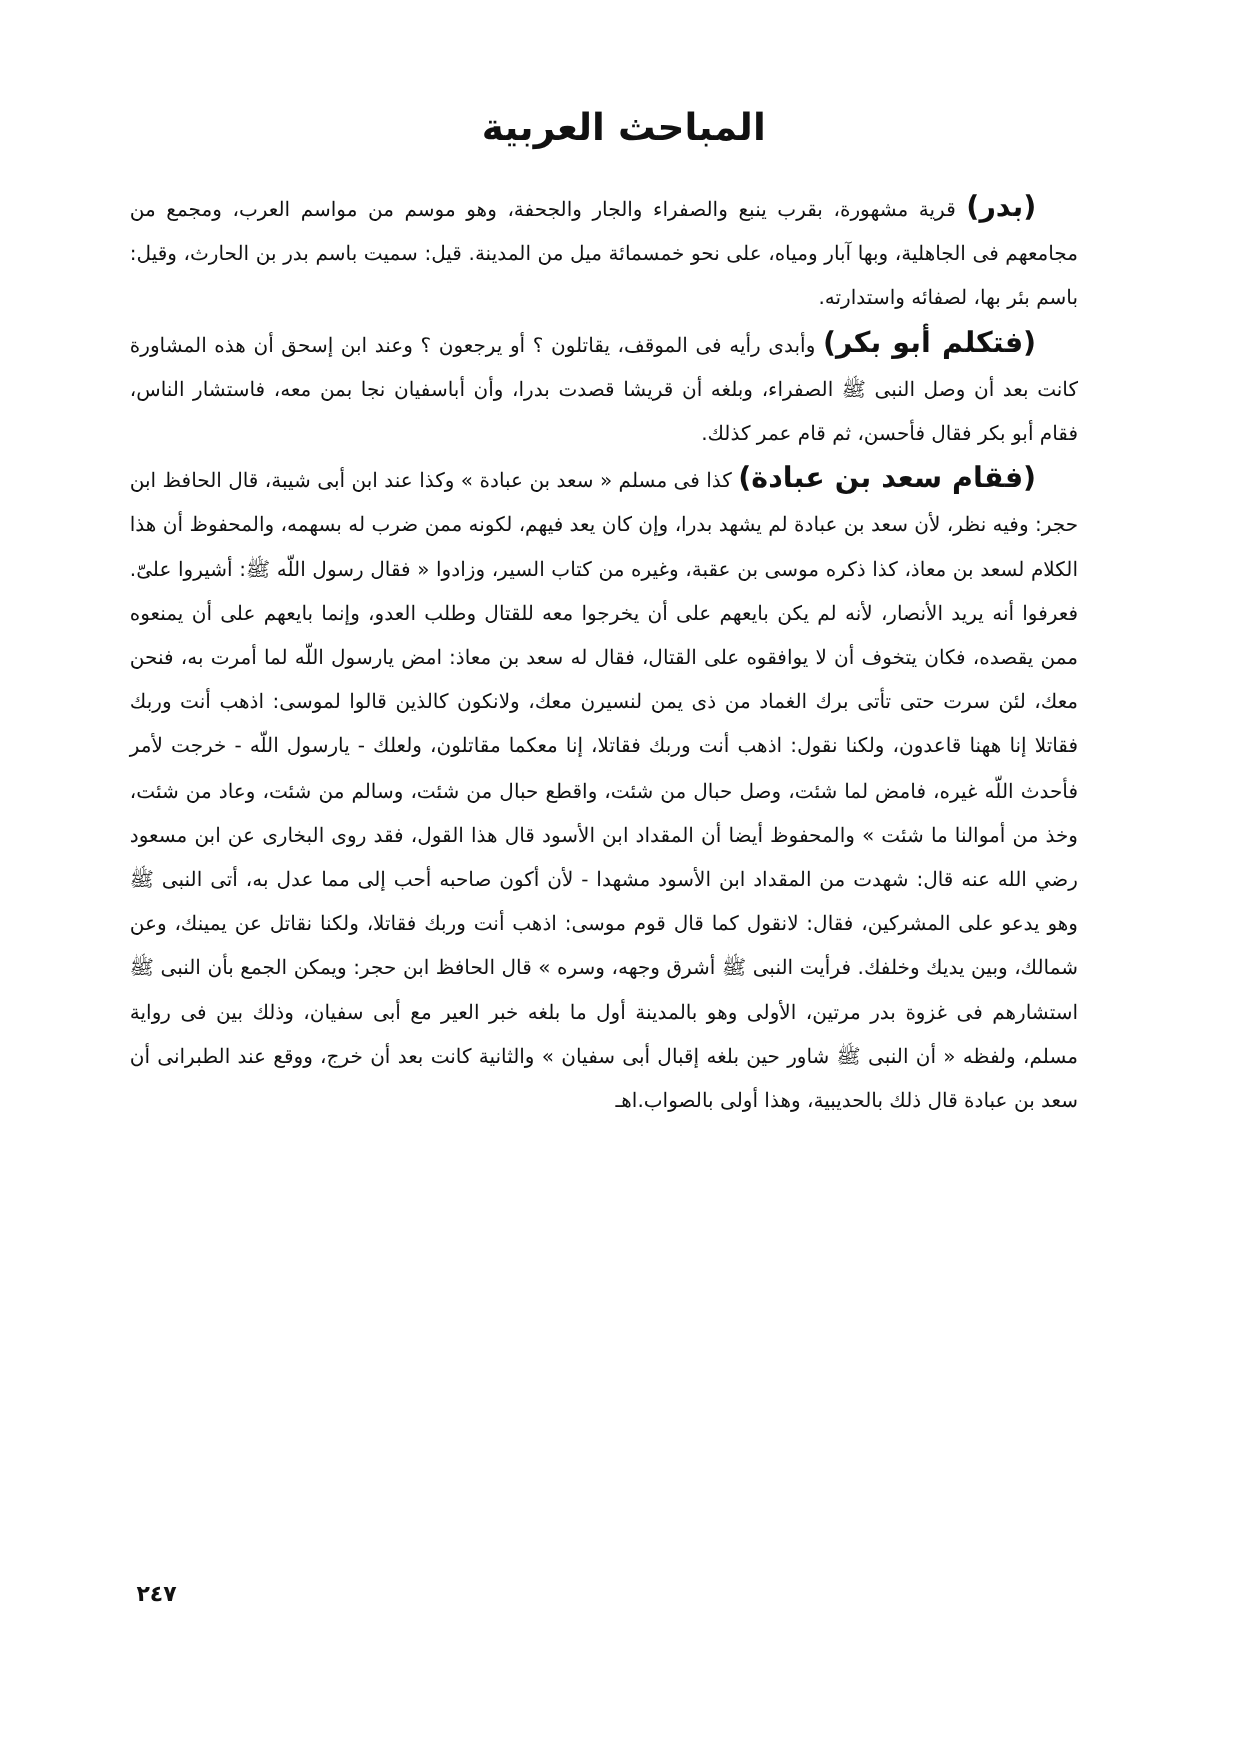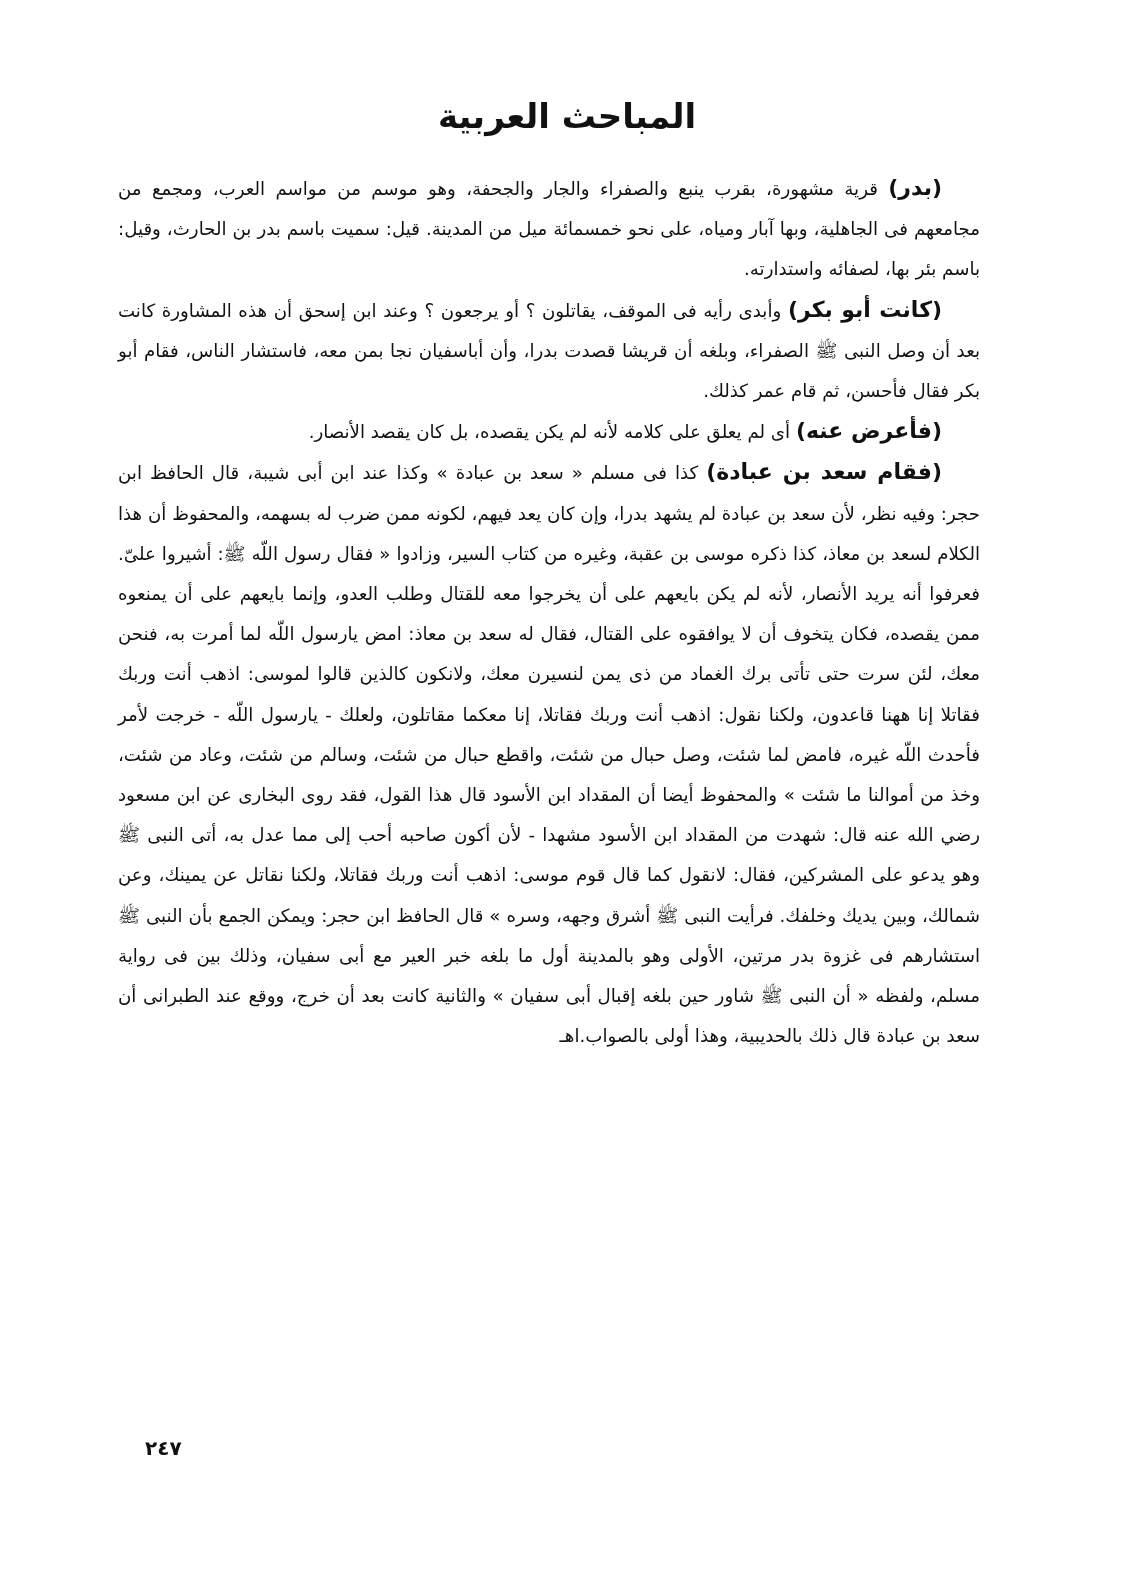--- a/index.html
+++ b/index.html
@@ -8,33 +8,32 @@
   .title {
     position: absolute; top: 96px; left: 0; width: 1134px; text-align: center;
     font-family: "DejaVu Sans", sans-serif; font-weight: bold; font-size: 34px; direction: rtl;
   }
   .body {
     position: absolute; top: 168px; left: 118px; width: 862px;
     direction: rtl; text-align: justify;
     font-family: "DejaVu Sans", sans-serif; font-size: 18.2px; line-height: 40.2px;
   }
   .para { margin: 0; text-indent: 38px; }
-  .head { font-weight: bold; font-size: 22px; }
+  .head { font-weight: bold; font-size: 26px; }
   .pg {
     position: absolute; top: 1436px; left: 124px; direction: rtl;
-    font-family: "DejaVu Sans", sans-serif; font-weight: bold; font-size: 20px; margin-left: 21px;
+    font-family: "DejaVu Sans", sans-serif; font-weight: bold; font-size: 20px;
   }
 </style>
 </head>
 <body>
 
 <div class="page">
   <div class="title">المباحث العربية</div>
 
   <div class="body">
     <p class="para"><span class="head">(بدر)</span><span> قرية مشهورة، بقرب ينبع والصفراء والجار والجحفة، وهو موسم من مواسم العرب، ومجمع من مجامعهم فى الجاهلية، وبها آبار ومياه، على نحو خمسمائة ميل من المدينة. قيل: سميت باسم بدر بن الحارث، وقيل: باسم بئر بها، لصفائه واستدارته.</span></p>
-    <p class="para"><span class="head">(كانت أبو بكر)</span><span> وأبدى رأيه فى الموقف، يقاتلون ؟ أو يرجعون ؟ وعند ابن إسحق أن هذه المشاورة كانت بعد أن وصل النبى ﷺ الصفراء، وبلغه أن قريشا قصدت بدرا، وأن أباسفيان نجا بمن معه، فاستشار الناس، فقام أبو بكر فقال فأحسن، ثم قام عمر كذلك.</span></p>
-    <p class="para"><span class="head">(فأعرض عنه)</span><span> أى لم يعلق على كلامه لأنه لم يكن يقصده، بل كان يقصد الأنصار.</span></p>
+    <p class="para"><span class="head">(فتكلم أبو بكر)</span><span> وأبدى رأيه فى الموقف، يقاتلون ؟ أو يرجعون ؟ وعند ابن إسحق أن هذه المشاورة كانت بعد أن وصل النبى ﷺ الصفراء، وبلغه أن قريشا قصدت بدرا، وأن أباسفيان نجا بمن معه، فاستشار الناس، فقام أبو بكر فقال فأحسن، ثم قام عمر كذلك.</span></p>
     <p class="para"><span class="head">(فقام سعد بن عبادة)</span><span> كذا فى مسلم « سعد بن عبادة » وكذا عند ابن أبى شيبة، قال الحافظ ابن حجر: وفيه نظر، لأن سعد بن عبادة لم يشهد بدرا، وإن كان يعد فيهم، لكونه ممن ضرب له بسهمه، والمحفوظ أن هذا الكلام لسعد بن معاذ، كذا ذكره موسى بن عقبة، وغيره من كتاب السير، وزادوا « فقال رسول اللّه ﷺ: أشيروا علىّ. فعرفوا أنه يريد الأنصار، لأنه لم يكن بايعهم على أن يخرجوا معه للقتال وطلب العدو، وإنما بايعهم على أن يمنعوه ممن يقصده، فكان يتخوف أن لا يوافقوه على القتال، فقال له سعد بن معاذ: امض يارسول اللّه لما أمرت به، فنحن معك، لئن سرت حتى تأتى برك الغماد من ذى يمن لنسيرن معك، ولانكون كالذين قالوا لموسى: اذهب أنت وربك فقاتلا إنا ههنا قاعدون، ولكنا نقول: اذهب أنت وربك فقاتلا، إنا معكما مقاتلون، ولعلك - يارسول اللّه - خرجت لأمر فأحدث اللّه غيره، فامض لما شئت، وصل حبال من شئت، واقطع حبال من شئت، وسالم من شئت، وعاد من شئت، وخذ من أموالنا ما شئت » والمحفوظ أيضا أن المقداد ابن الأسود قال هذا القول، فقد روى البخارى عن ابن مسعود رضي الله عنه قال: شهدت من المقداد ابن الأسود مشهدا - لأن أكون صاحبه أحب إلى مما عدل به، أتى النبى ﷺ وهو يدعو على المشركين، فقال: لانقول كما قال قوم موسى: اذهب أنت وربك فقاتلا، ولكنا نقاتل عن يمينك، وعن شمالك، وبين يديك وخلفك. فرأيت النبى ﷺ أشرق وجهه، وسره » قال الحافظ ابن حجر: ويمكن الجمع بأن النبى ﷺ استشارهم فى غزوة بدر مرتين، الأولى وهو بالمدينة أول ما بلغه خبر العير مع أبى سفيان، وذلك بين فى رواية مسلم، ولفظه « أن النبى ﷺ شاور حين بلغه إقبال أبى سفيان » والثانية كانت بعد أن خرج، ووقع عند الطبرانى أن سعد بن عبادة قال ذلك بالحديبية، وهذا أولى بالصواب.اهـ</span></p>
   </div>
 
   <div class="pg">٢٤٧</div>
 </div>
 
 </body></html>

